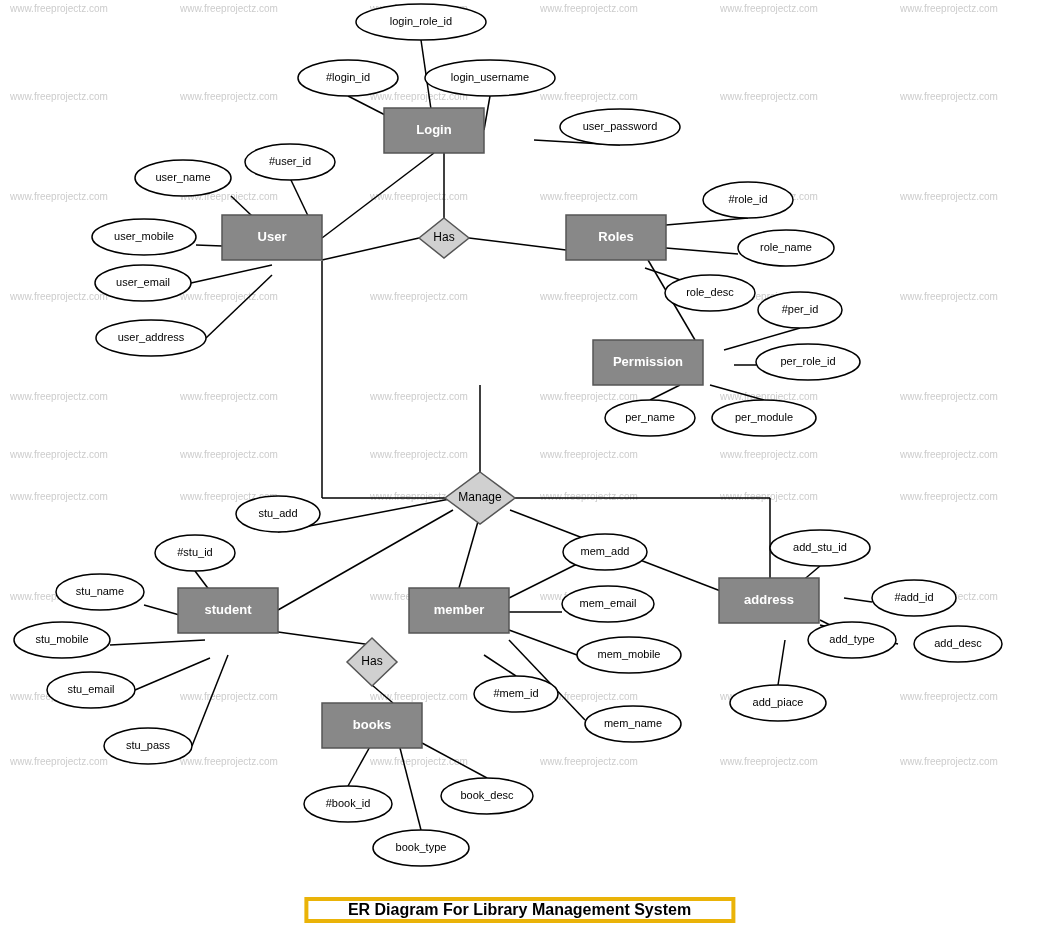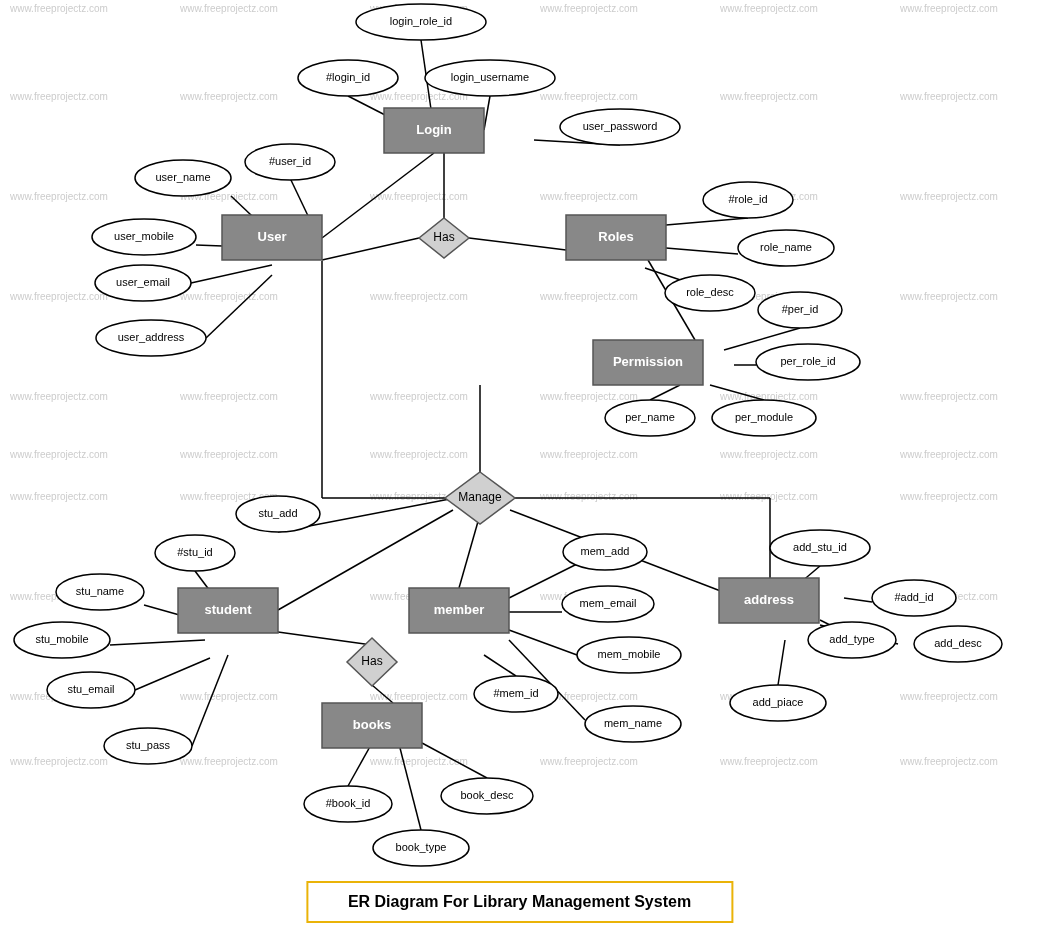--- a/index.html
+++ b/index.html
@@ -71,22 +71,22 @@
       stroke: #000;
       stroke-width: 1.5;
       fill: none;
     }
 
     .title-box {
       position: absolute;
       bottom: 18px;
       left: 50%;
       transform: translateX(-50%);
-      border: 2px solid #eab308;
-      padding: 10px 40px;
+      border: 4px solid #eab308;
+      padding: 0 40px;
       font-size: 16px;
       font-weight: bold;
       background: #fff;
       white-space: nowrap;
       z-index: 10;
     }
   </style>
 </head>
 <body>
 

